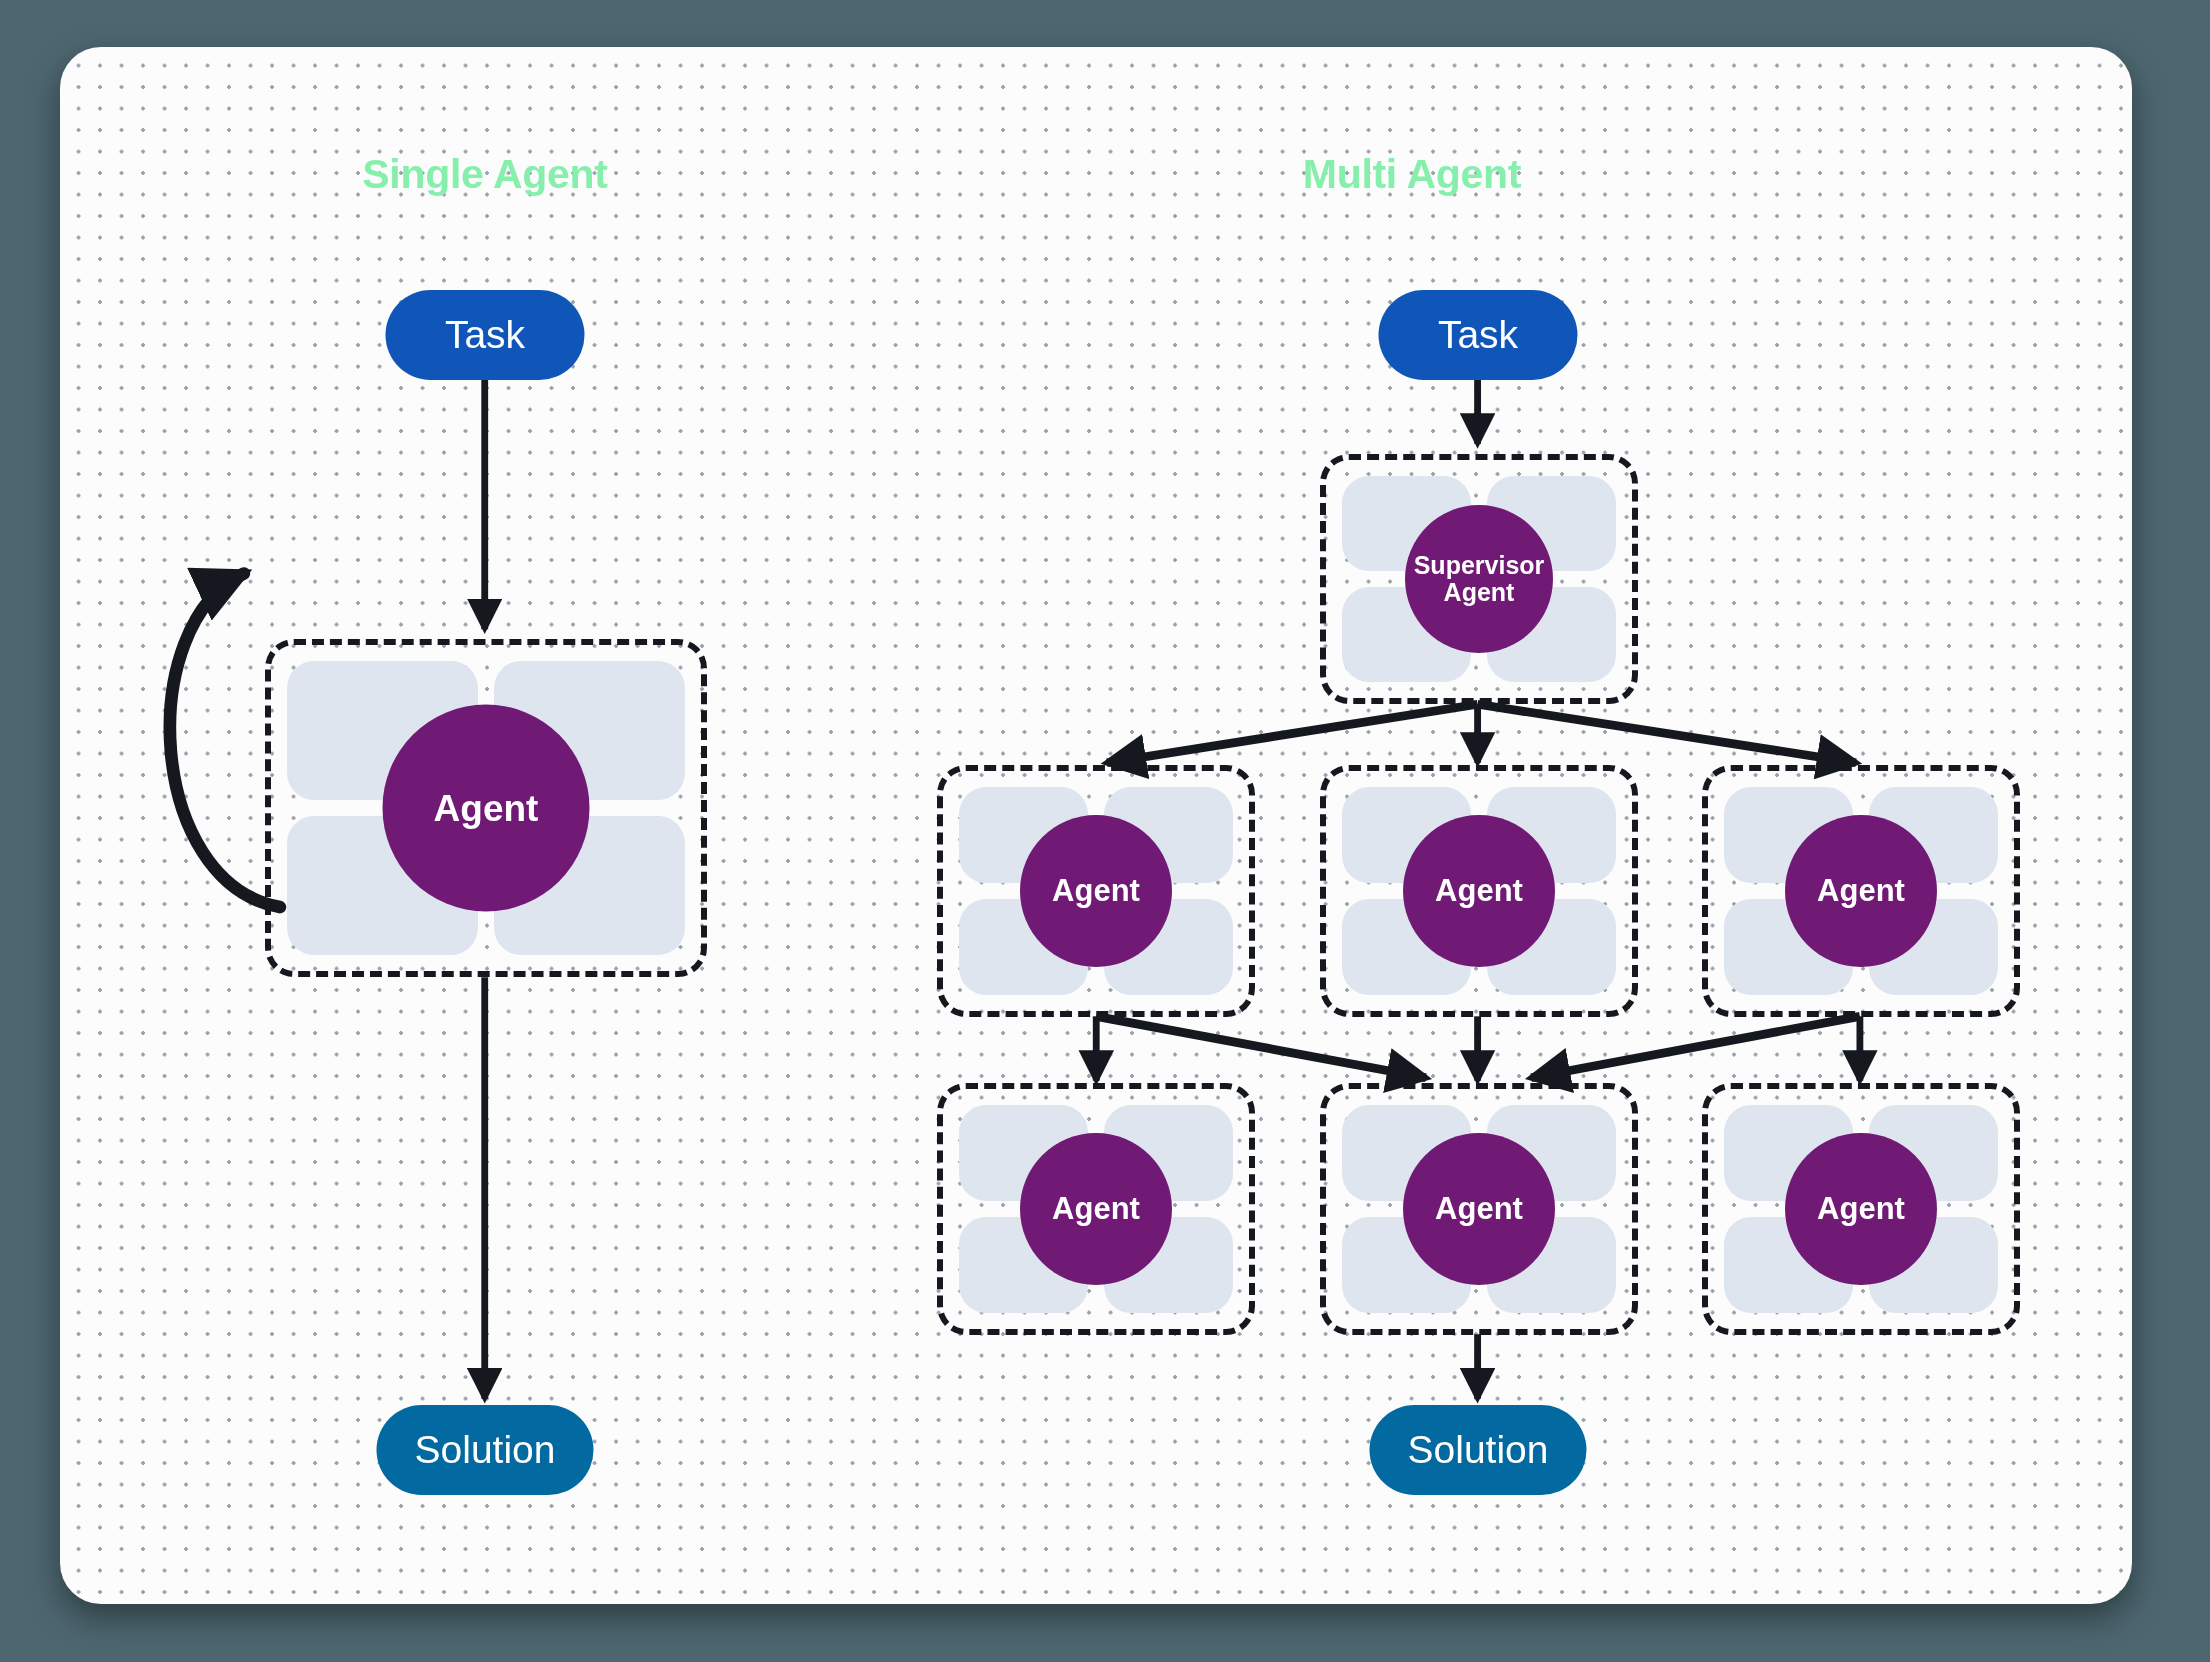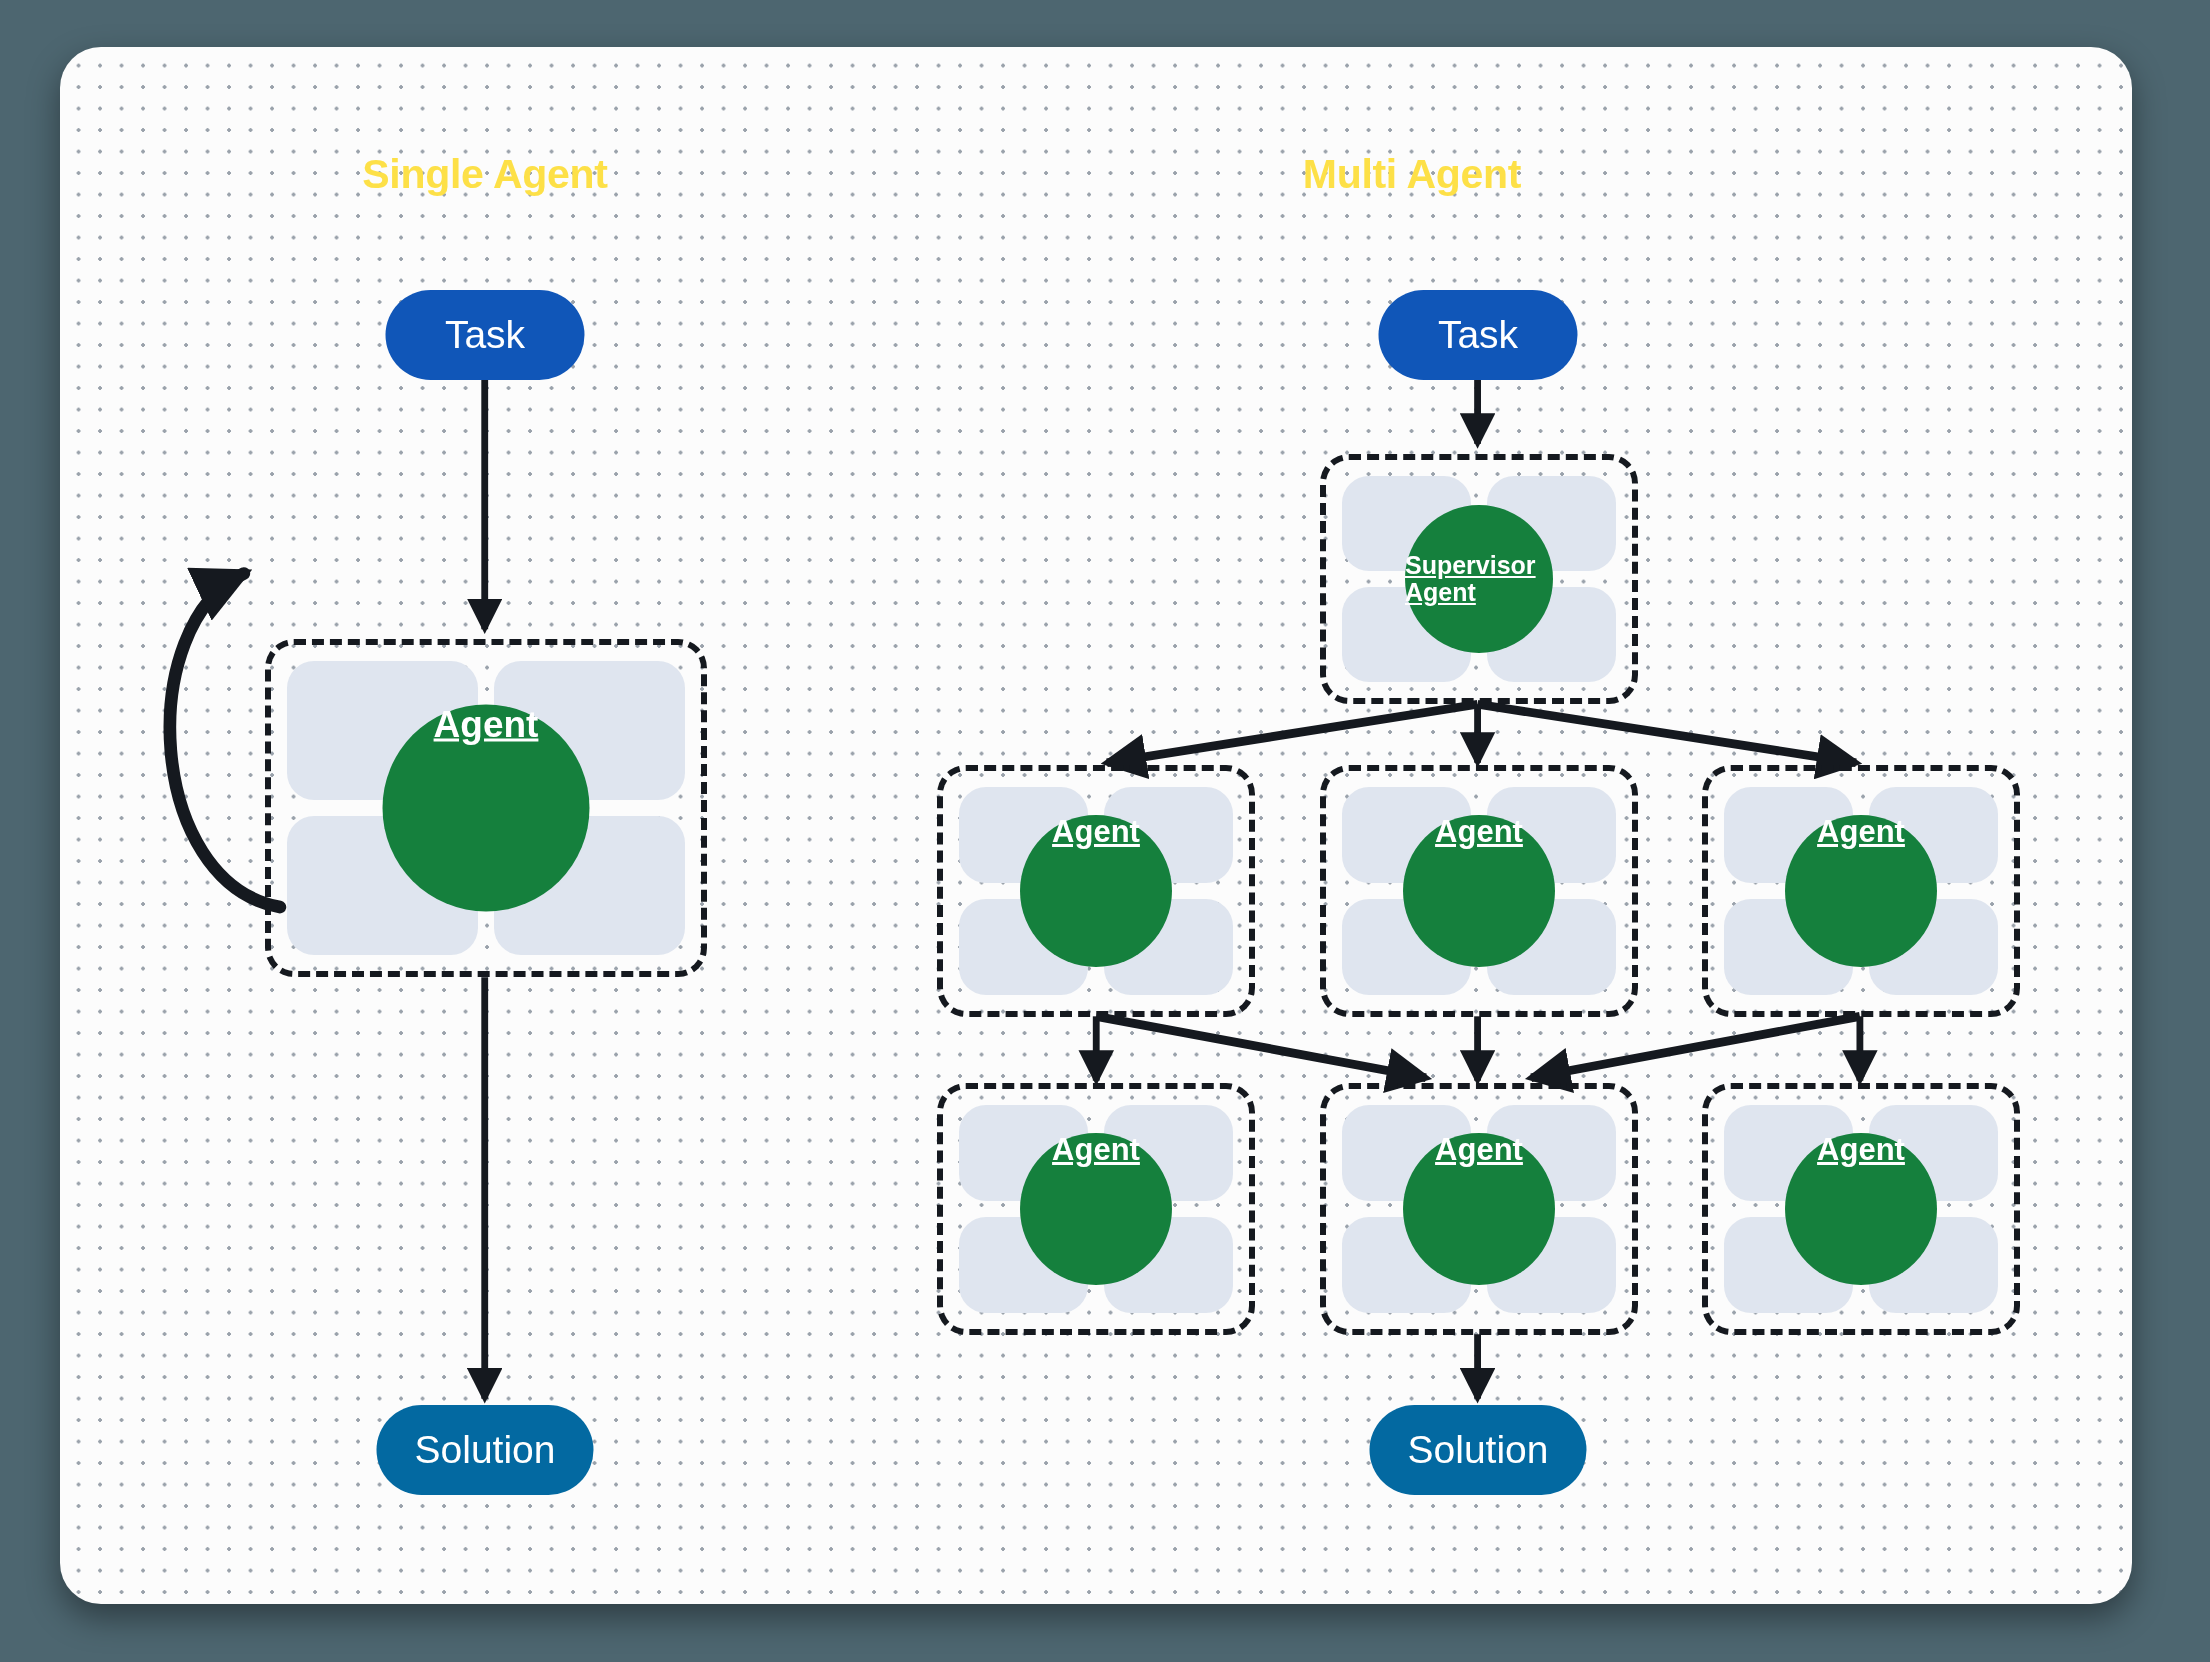--- a/index.html
+++ b/index.html
@@ -28,21 +28,21 @@
     background-position: 7.8px 7.8px;
     border-radius: 41px;
     box-shadow: 0 13.7px 33px rgba(0,0,0,0.40);
   }
 
   
   .col-title {
     position: absolute;
     font-size: 41px;
     font-weight: bold;
-    color: #fde047;
+    color: #86efac;
     letter-spacing: -0.3px;
     white-space: nowrap;
     transform: translateX(-50%);
   }
 
   
   .pill {
     position: absolute;
     display: flex;
     align-items: center;
@@ -75,29 +75,28 @@
   .tile {
     background: #dfe5ef;
     border-radius: 27px;
   }
   .agent-circle {
     position: absolute;
     left: 50%;
     top: 50%;
     transform: translate(-50%, -50%);
     border-radius: 50%;
-    background: #15803d;
+    background: #701a75;
     display: flex;
-    align-items: flex-start;
+    align-items: center;
     justify-content: center;
     text-align: center;
     color: #ffffff;
     font-weight: bold;
     line-height: 1.08;
-    text-decoration: underline;
   }
 
   
   #edges {
     position: absolute;
     left: 0; top: 0;
     width: 2211px;
     height: 1663px;
     pointer-events: none;
   }

